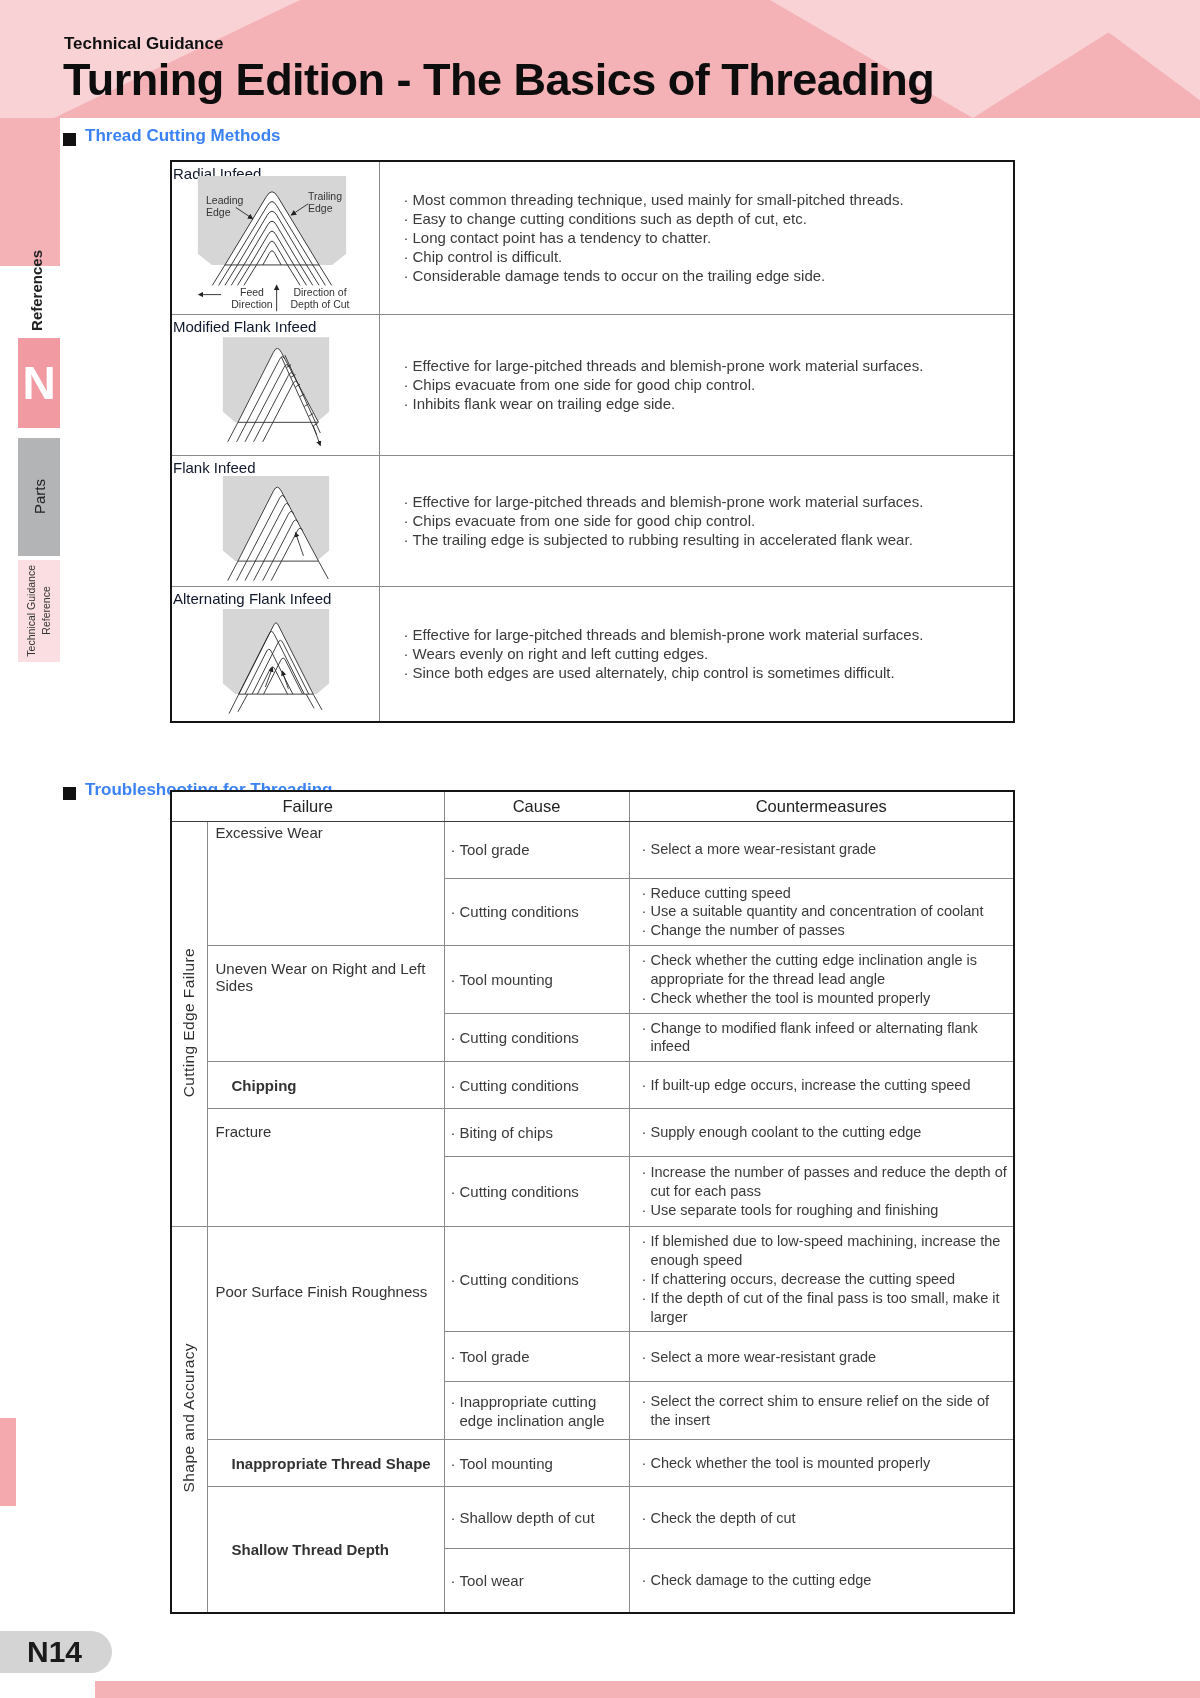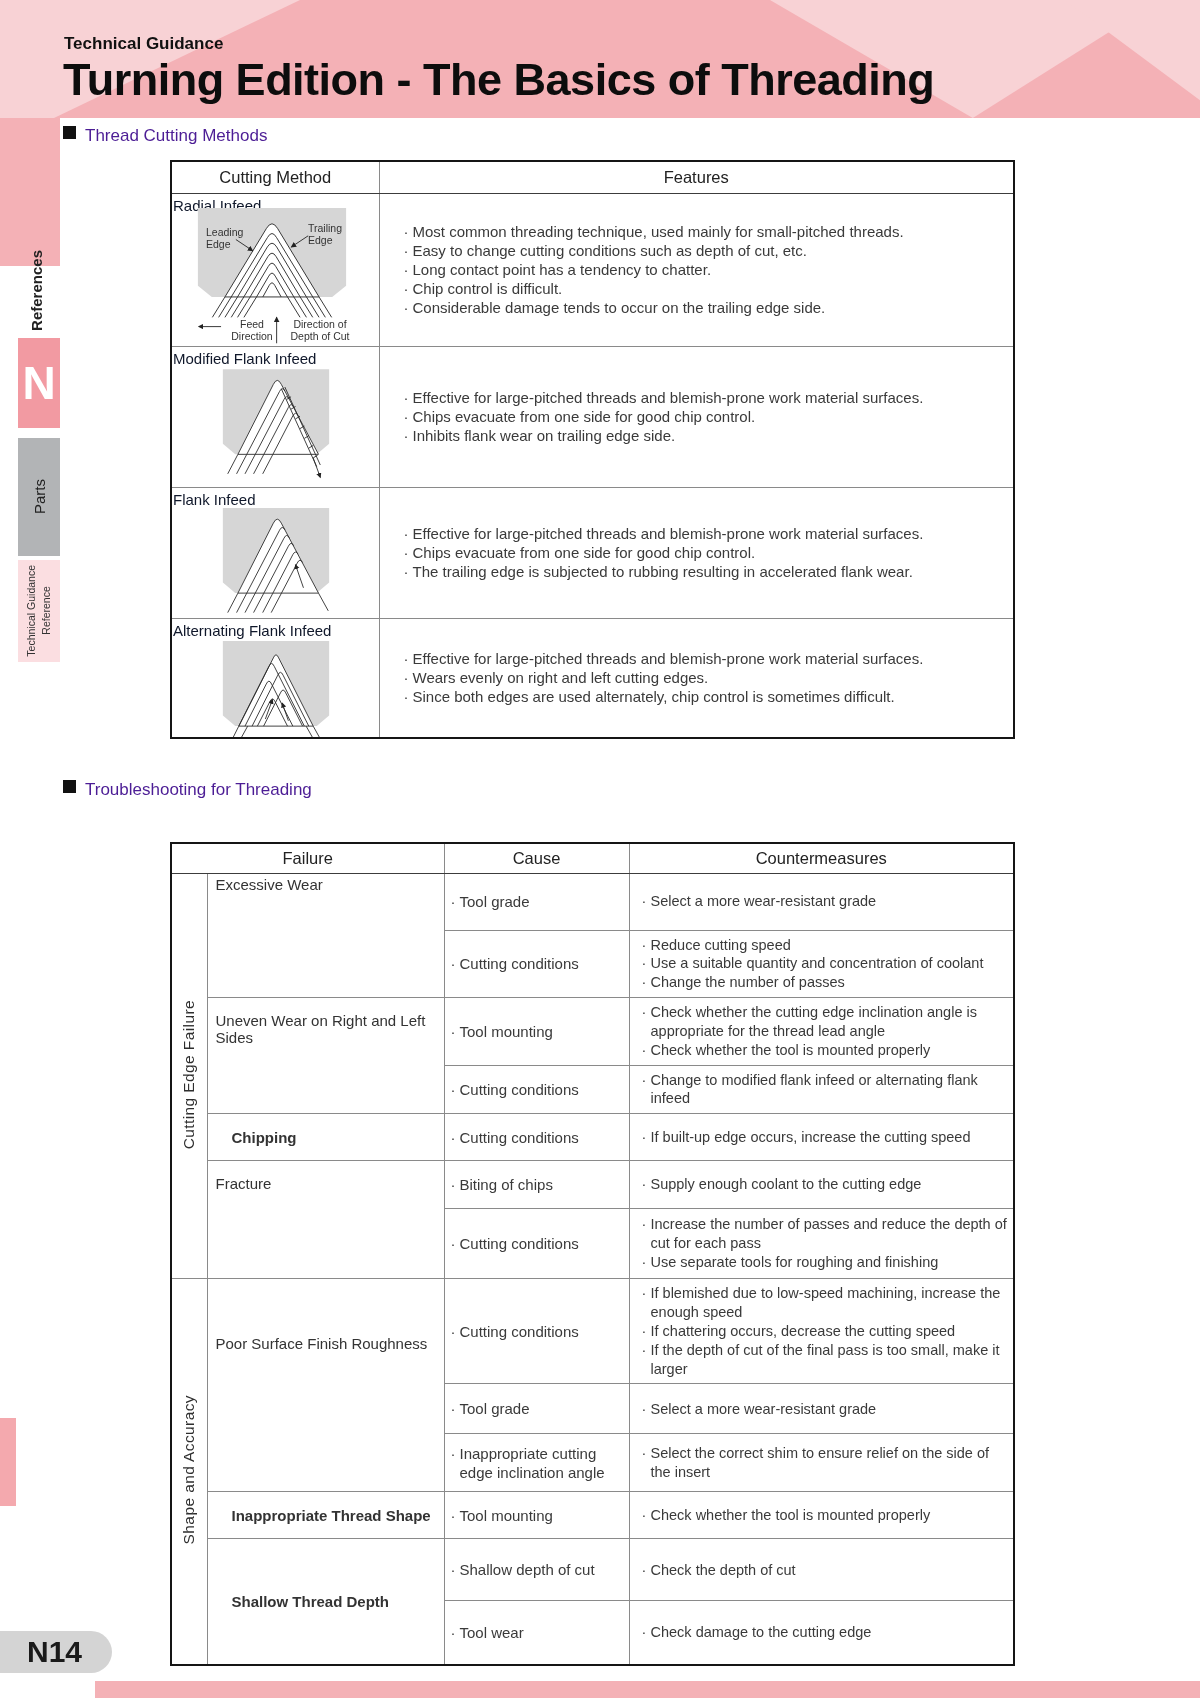--- a/index.html
+++ b/index.html
@@ -19,21 +19,21 @@
   .side-pink-top{position:absolute;left:0;top:118px;width:60px;height:148px;background:#f4b1b6;}
   .vtext{writing-mode:vertical-rl;transform:rotate(180deg);white-space:nowrap;}
   .refs{position:absolute;left:16px;top:246px;width:40px;height:88px;display:flex;align-items:center;justify-content:center;font-size:15px;font-weight:bold;color:#222;}
   .tabN{position:absolute;left:18px;top:338px;width:42px;height:90px;background:#f29aa2;display:flex;align-items:center;justify-content:center;color:#fff;font-size:46px;font-weight:bold;}
   .tabParts{position:absolute;left:18px;top:438px;width:42px;height:118px;background:#b2b4b6;display:flex;align-items:center;justify-content:center;font-size:15px;color:#222;}
   .tabTech{position:absolute;left:18px;top:560px;width:42px;height:102px;background:#fbdee1;display:flex;align-items:center;justify-content:center;font-size:10.5px;color:#333;}
   .tabTech .vtext div{text-align:center;line-height:1.45;}
   .side-pink-bottom{position:absolute;left:0;top:1418px;width:16px;height:88px;background:#f4a9ae;}
 
   
-  .sec-title{position:absolute;font-size:17px;color:#4c1d95;display:flex;align-items:flex-start;}
+  .sec-title{position:absolute;font-size:17px;color:#3b82f6;display:flex;align-items:flex-end;font-weight:bold;}
   .sq{display:inline-block;width:13px;height:13px;background:#111;margin-right:9px;}
 
   
   table{border-collapse:collapse;table-layout:fixed;background:#fff;}
   td{border:1px solid #8a8a8a;vertical-align:middle;font-size:15px;color:#3a3a3a;padding:4px 8px;overflow:hidden;}
   table.outer{border:2px solid #151515;}
   tr.thead td{text-align:center;font-size:16.5px;color:#222;padding:2px;border-bottom:1.5px solid #3c3c3c;background:#fff;}
   .bullet{position:relative;padding-left:11px;line-height:1.27;}
   .bullet::before{content:"\00B7";position:absolute;left:2px;}
 
@@ -42,21 +42,21 @@
   td.method-cell{position:relative;vertical-align:top;padding:0;}
   .method-label{position:absolute;left:1px;top:3px;font-size:15px;color:#0f172a;white-space:nowrap;}
   .features-cell{padding-left:22px;}
   .diagram{position:absolute;}
   .diag-label{position:absolute;font-size:10.5px;color:#333;line-height:1.15;}
   svg .ln{stroke:#2a2a2a;stroke-width:1;fill:none;}
   svg .outer-peak{stroke:#2a2a2a;stroke-width:1;fill:#ffffff;}
   svg .gray{fill:#d6d6d6;}
 
   
-  #ts-table{position:absolute;left:170px;top:842px;width:843px;}
+  #ts-table{position:absolute;left:170px;top:790px;width:843px;}
   td.group-cell{text-align:center;padding:0;}
   td.group-cell .vtext{font-size:15.5px;color:#2e2e2e;letter-spacing:0.4px;}
   td.failure-cell{vertical-align:top;padding-left:8px;font-size:15px;color:#333;}
   .pt18{padding-top:2px;} .pt12{padding-top:14px;} .pt52{padding-top:56px;}
   td.failure-mid{vertical-align:middle;padding-left:24px;font-size:15px;color:#333;font-weight:bold;}
   td.cause-cell{padding-left:4px;}
   td.counter-cell{padding:5px 6px 5px 10px;font-size:14.5px;}
   td.counter-cell .bullet{line-height:1.3;}
 
   
@@ -107,24 +107,20 @@
     <span class="sq"></span>
     <span>Thread Cutting Methods</span>
   </div>
 
   <table id="tcm-table" class="outer">
     <colgroup>
         <col style="width:208px">
         <col style="width:635px">
       </colgroup>
     <tbody>
-      <tr class="thead" style="height:32px;">
-        <td>Cutting Method</td>
-        <td>Features</td>
-      </tr>
 
       <tr style="height:153px;">
         <td class="method-cell">
           <div class="method-label">Radial Infeed</div>
           <div class="diagram" style="left:12px;top:14px;width:176px;height:139px;">
             <svg width="176" height="139" viewBox="0 0 190 150">
               <polygon class="gray" points="15,0 175,0 175,84 160,96 30,96 15,84"></polygon>
               <path class="outer-peak" d="M44.2,96 L89,22 Q95,12 101,22 L145.8,96 Z"></path>
               <path class="ln" d="M51,96 L90,32 Q95,23 100,32 L139,96"></path>
               <path class="ln" d="M57.8,96 L90,42 Q95,34 100,42 L132.2,96"></path>
@@ -197,21 +193,21 @@
             </svg>
           </div>
         </td>
         <td class="features-cell">
             <div class="bullet">Effective for large-pitched threads and blemish-prone work material surfaces.</div>
             <div class="bullet">Chips evacuate from one side for good chip control.</div>
             <div class="bullet">The trailing edge is subjected to rubbing resulting in accelerated flank wear.</div>
           </td>
       </tr>
 
-      <tr style="height:120px;">
+      <tr style="height:136px;">
         <td class="method-cell">
           <div class="method-label">Alternating Flank Infeed</div>
           <div class="diagram" style="left:42px;top:22px;width:124px;height:110px;">
             <svg width="124" height="110" viewBox="0 0 140 124">
               <polygon class="gray" points="10,0 130,0 130,84 116,96 24,96 10,84"></polygon>
               <path class="outer-peak" d="M28,96 L67,19 Q70,12 73,19 L112,96 Z"></path>
               <path class="ln" d="M28,96 L62,28.5 Q65,22 68,28.5 L102,96"></path>
               <path class="ln" d="M43,96 L72,38.5 Q75,32 78,38.5 L107,96"></path>
               <path class="ln" d="M35,96 L59,48.5 Q62,42 65,48.5 L89,96"></path>
               <path class="ln" d="M56,96 L75,58.5 Q78,52 81,58.5 L100,96"></path>

